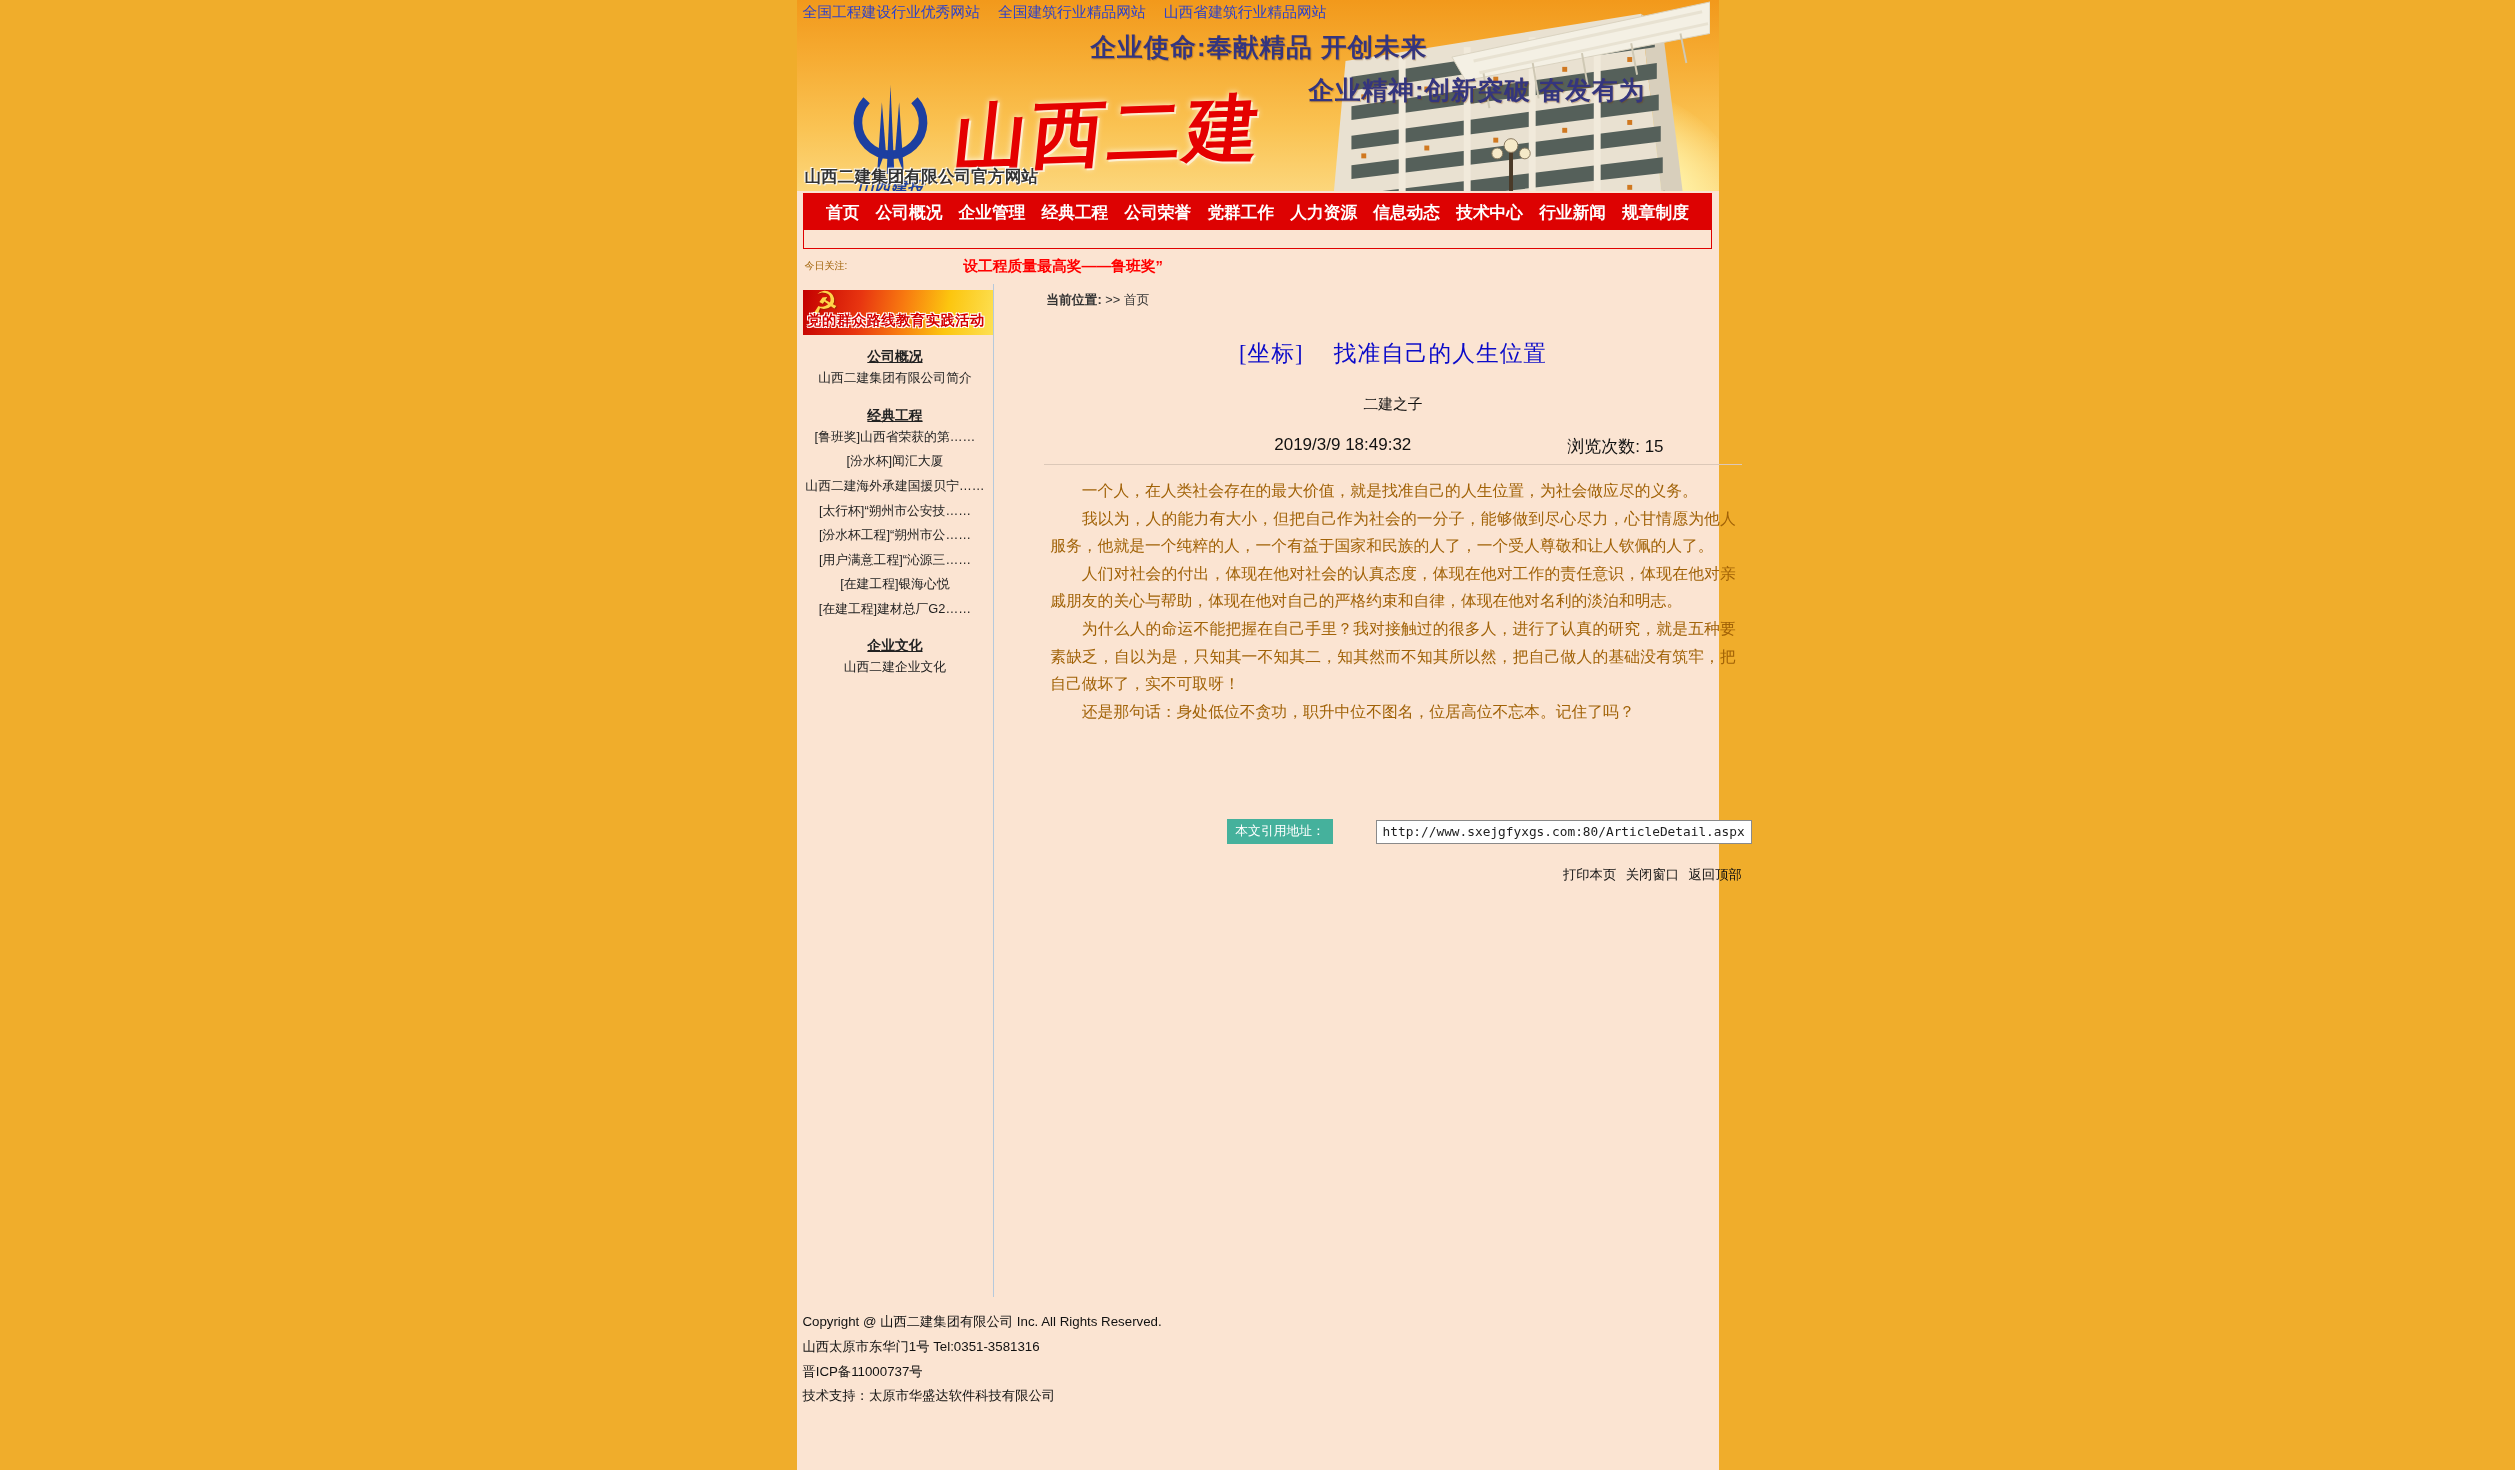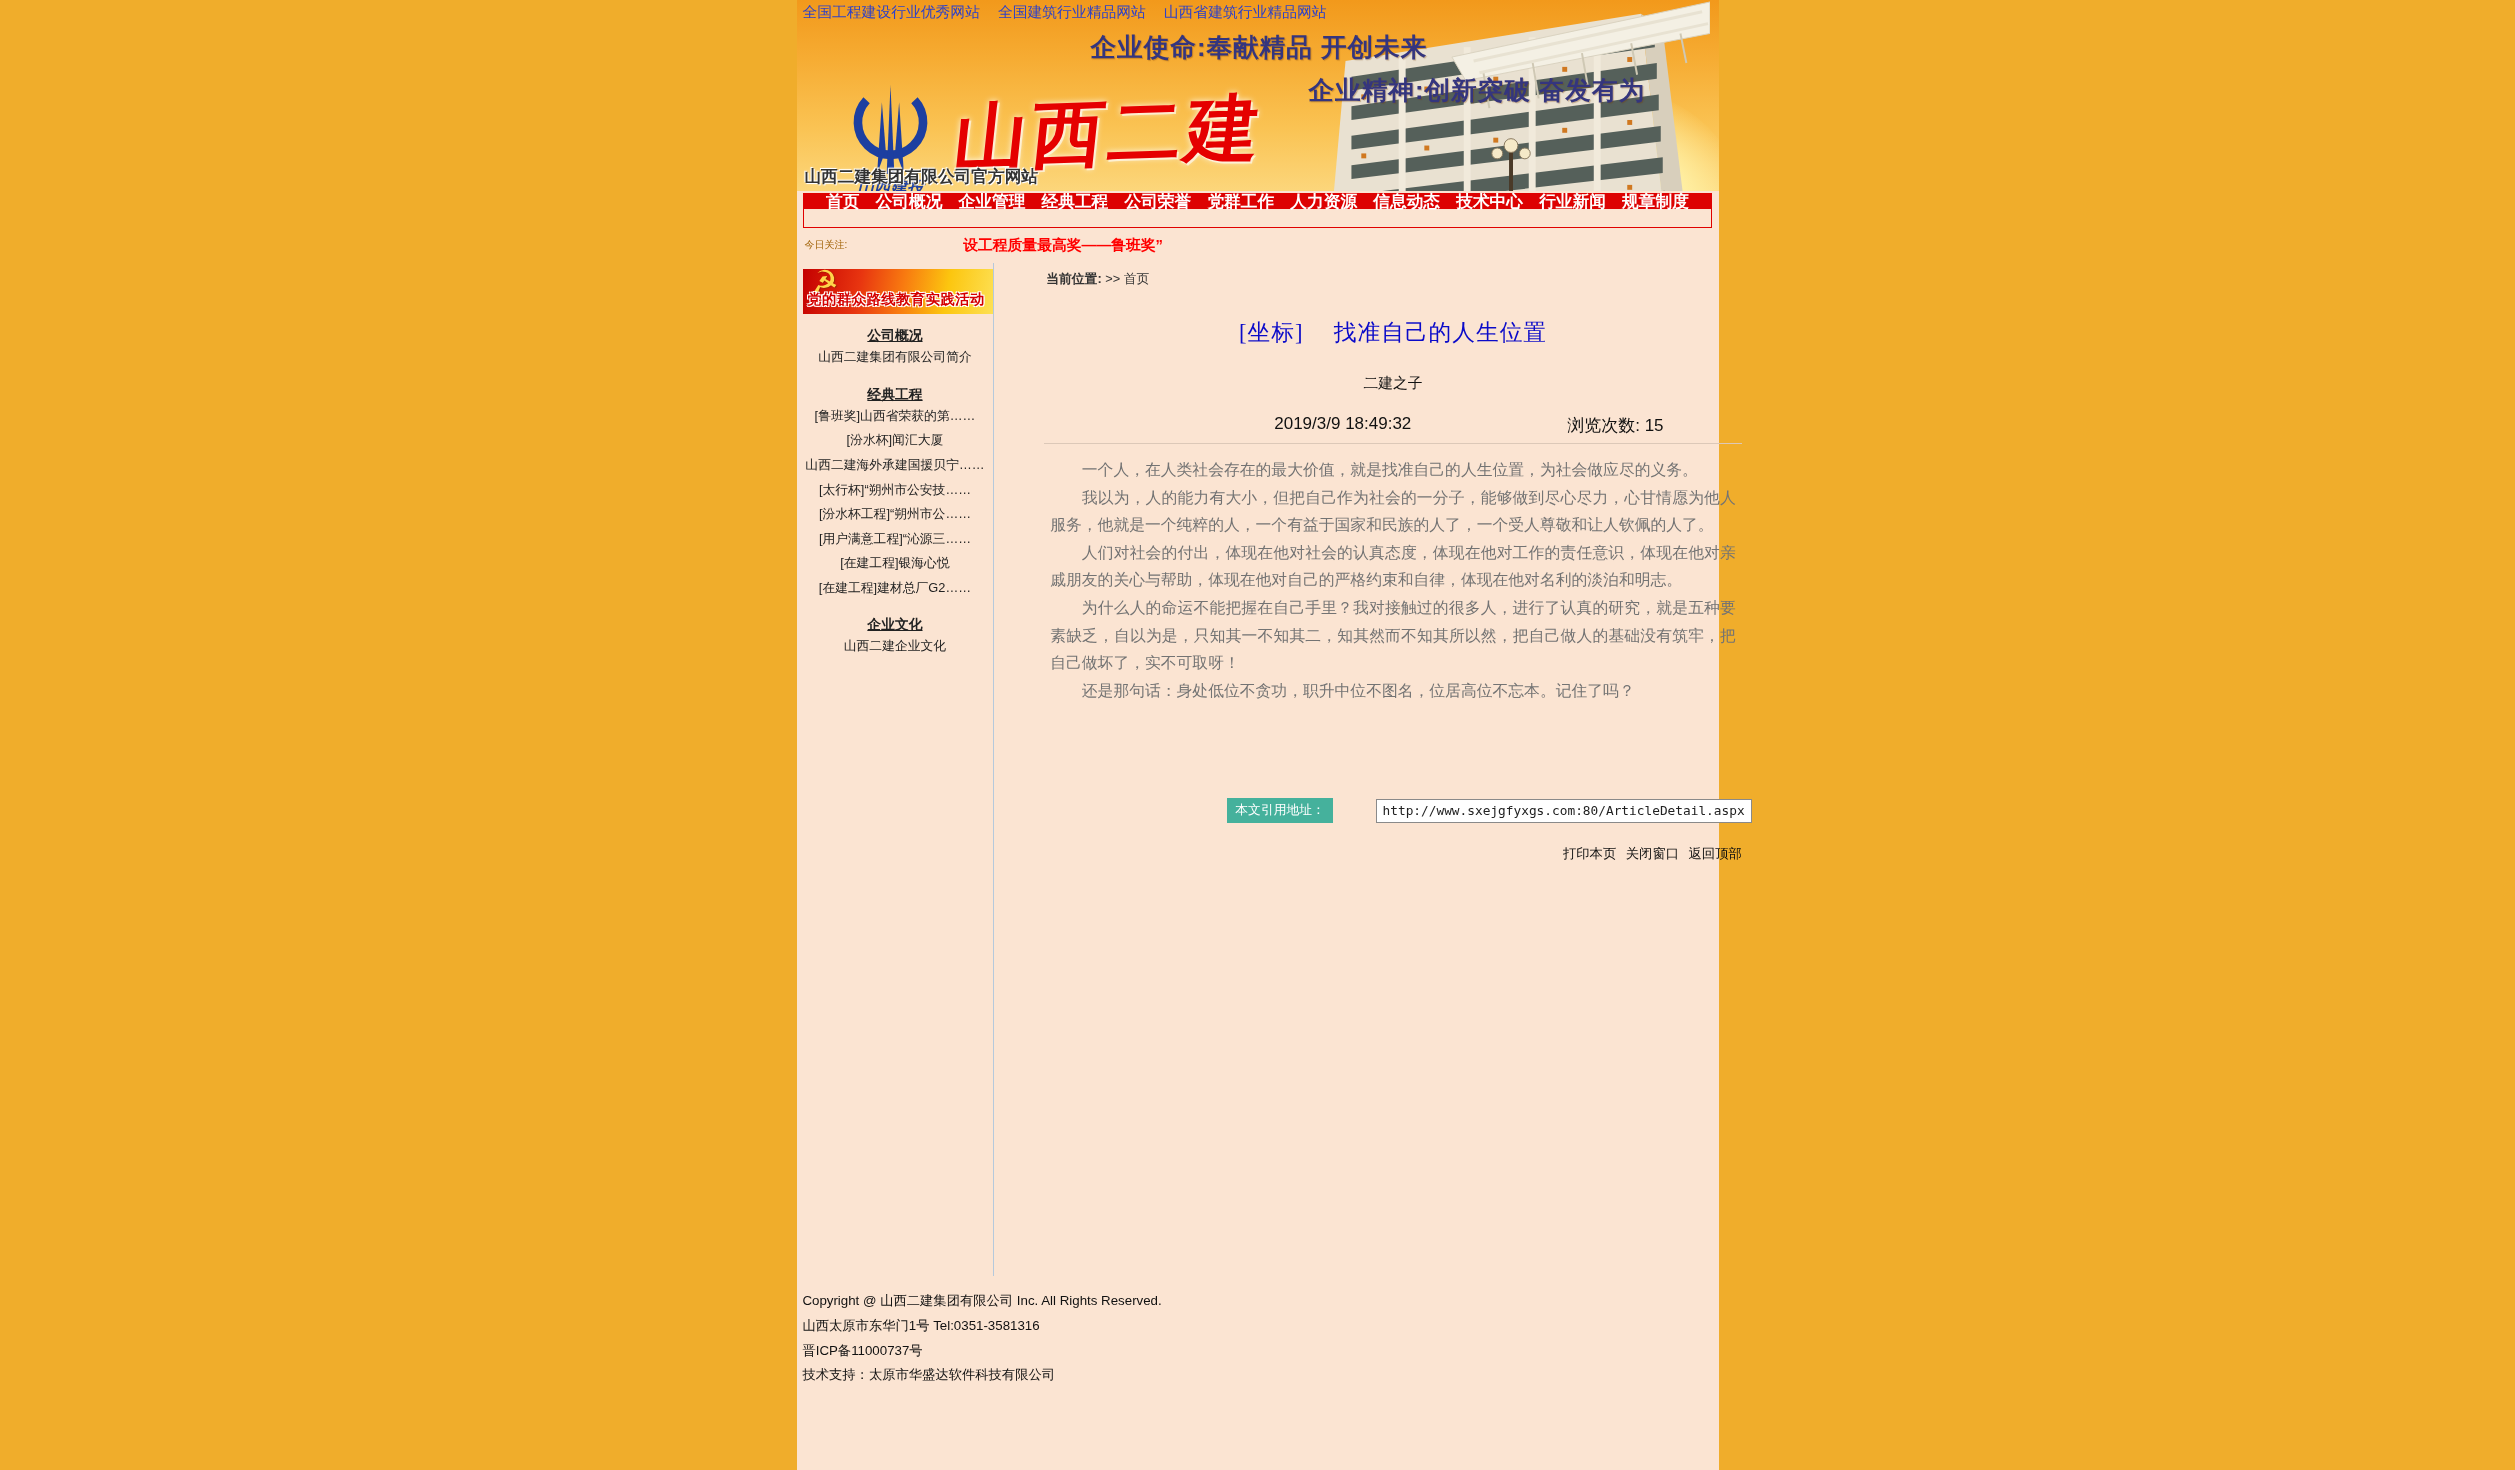--- a/index.html
+++ b/index.html
@@ -36,21 +36,21 @@
     font-family:"DejaVu Serif", serif;
   }
   .site-label {
     position:absolute; left:7.9px; bottom:3px; font-size:16.7px; font-weight:bold; color:#333;
     text-shadow:1px 1px 0 #fff, -1px -1px 0 #fff, 0 0 3px #fff; white-space:nowrap;
   }
   .building { position:absolute; left:519px; top:0; width:394px; height:238px; }
 
   
   .navbox { margin:2px 6.9px 0 6.9px; border:1px solid #E00000; background:transparent; }
-  .navbar { background:#DD0202; height:15px; display:flex; align-items:center;
+  .navbar { background:#DD0202; height:36px; display:flex; align-items:center;
             justify-content:space-between; padding:0 21.7px; }
   .navbar a { color:#FFFFFF; font-size:16.7px; font-weight:bold; text-decoration:none; white-space:nowrap; cursor:pointer; }
   .nav-sub { height:17.7px; }
 
   
   .focus { height:35px; display:flex; align-items:center; padding-left:7.9px; }
   .focus-label { font-size:10px; color:#a16207; }
   .focus-marquee { margin-left:116px; font-size:14.8px; font-weight:bold; color:#FF0000; overflow:hidden; white-space:nowrap; }
 
   
@@ -75,21 +75,21 @@
   .breadcrumb b { font-weight:bold; }
   .breadcrumb a { color:#333; text-decoration:none; cursor:pointer; }
   .art-title { margin-top:29.6px; text-align:center; font-size:22.7px; color:#0A0AC9; letter-spacing:1px;
                font-family:"Liberation Serif", serif; }
   .art-author { margin-top:25.6px; text-align:center; font-size:14.8px; color:#111; }
   .art-meta { position:relative; margin-top:21px; height:17.7px; font-size:17px; color:#111; }
   .art-date { position:absolute; left:43%; transform:translateX(-50%); }
   .art-views { position:absolute; left:81%; transform:translateX(-50%); }
   .meta-rule { margin:11.8px 9.9px 0 9.9px; border-top:1px solid #DCC8B8; }
   .art-body { padding:11.8px 15.8px 0 15.8px; }
-  .art-body p { font-size:15.8px; line-height:27.6px; color:#737373; text-indent:2em; text-align:justify;
+  .art-body p { font-size:15.8px; line-height:27.6px; color:#a16207; text-indent:2em; text-align:justify;
                 font-family:"Liberation Serif", serif; }
   .cite-row { margin-top:94px; display:flex; align-items:center; margin-left:193px;gap:37px; }
   .cite-label { background:#45B19C; color:#fff; font-size:12.8px; padding:3.9px 7.9px; white-space:nowrap; }
   .cite-input { margin-left:5.9px; width:376px; height:23.6px; border:1px solid #8A8A8A; background:#fff;
                 font-size:12.8px; color:#222; font-family:"DejaVu Sans Mono", monospace; padding:2px 5.9px; }
   .actions { margin:21.7px 9.9px 0 0; text-align:right; font-size:13.3px; }
   .actions a { color:#111; text-decoration:none; margin-left:5.9px; cursor:pointer; }
 
   
   .footer { padding:13.8px 0 0 5.9px; }

